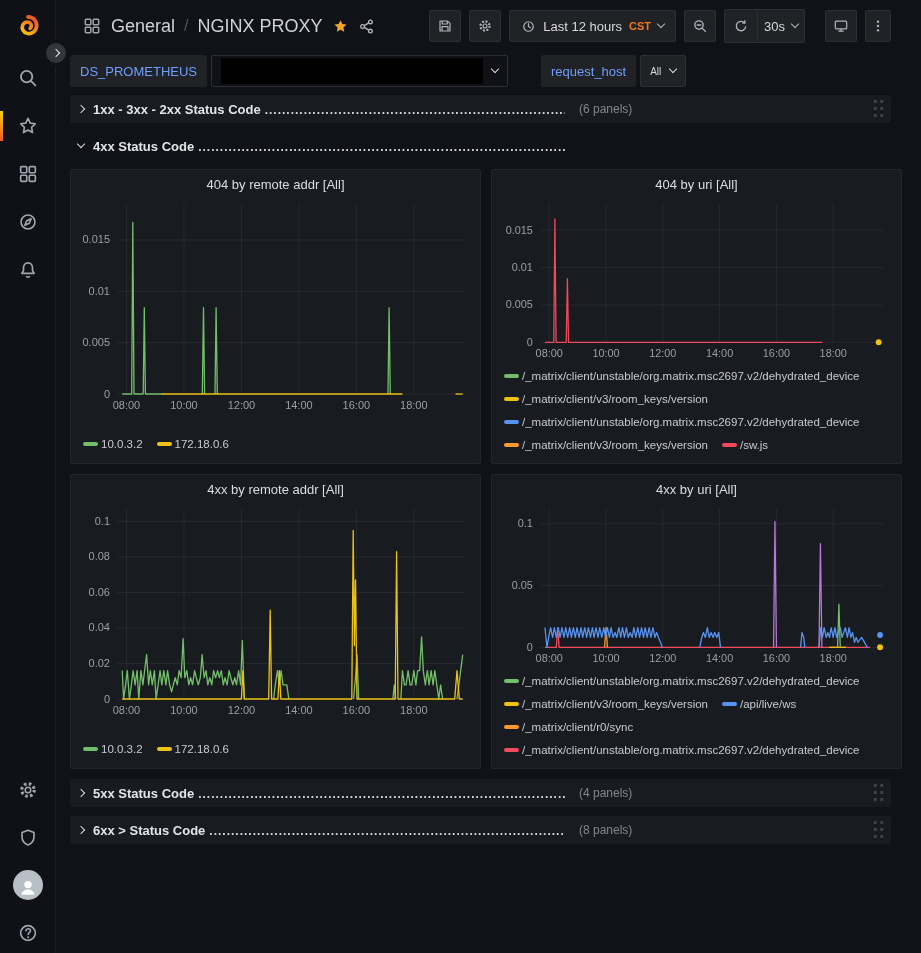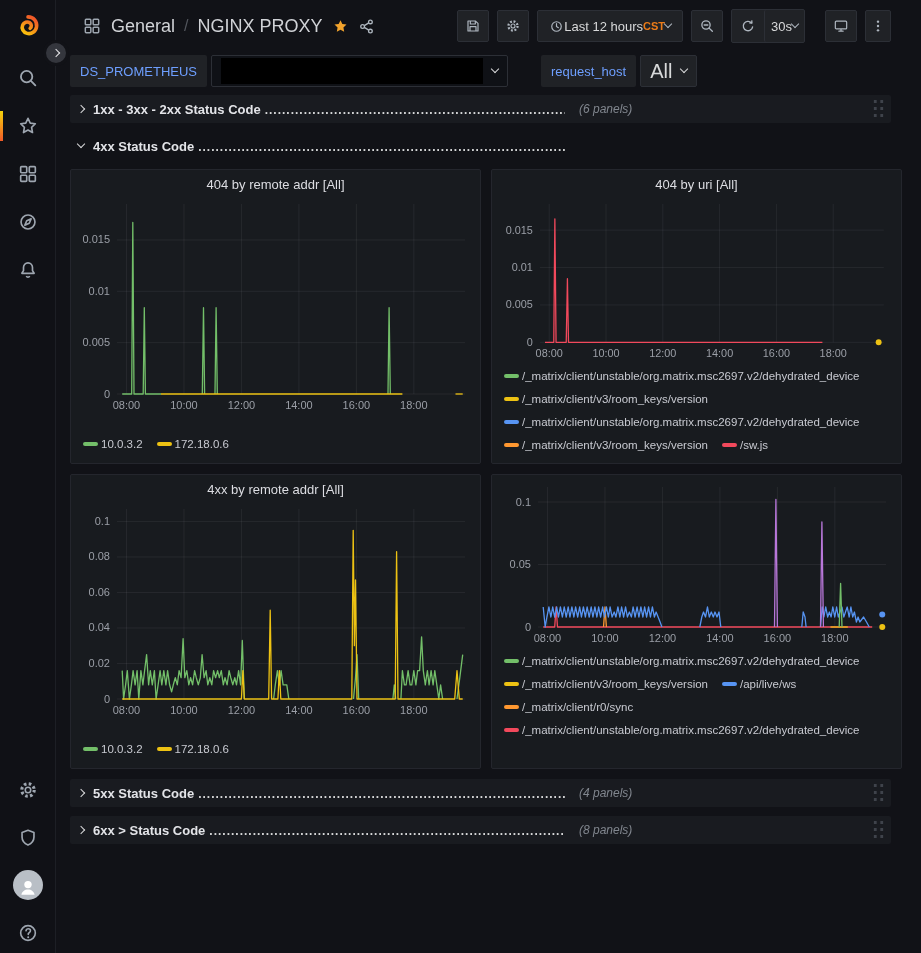--- a/index.html
+++ b/index.html
@@ -19,21 +19,21 @@
           align-items:flex-end;justify-content:center}
   
   .main{position:absolute;left:55px;top:0;right:16px;height:100%}
   .topbar{height:52px;display:flex;align-items:center;justify-content:space-between;padding:0 14px 0 27px}
   .tb-left{display:flex;align-items:center;gap:9px}
   .crumb{font-size:18px;color:#d0d2d6;cursor:pointer}
   .sep{color:#52555c;font-size:16px}
   .star{color:#f2a32c}
   .shr{color:#aeb6bf}
   .tb-right{display:flex;align-items:center;gap:8px}
-  .tbtn{height:32px;min-width:32px;display:flex;align-items:center;justify-content:center;
+  .tbtn{height:32px;min-width:32px;display:flex;align-items:center;justify-content:center;gap:7px;
         background:#202226;border:1px solid #2c2f36;border-radius:2px;color:#aeb6bf;padding:0 6px;
         font-family:inherit;cursor:pointer}
   .tbtn.wide{padding:0 11px}
   .tgroup{display:flex;align-items:stretch;background:#202226;border:1px solid #2c2f36;border-radius:2px}
   .tgroup .tbtn{border:none;background:transparent}
   .tgroup .tbtn + .tbtn{border-left:1px solid #2c2f36}
   .tr-label{font-size:13px;color:#d8d9da}
   .iv-label{font-size:13px;color:#d8d9da}
   .tz{font-size:11px;font-weight:700;color:#eb7b18}
   .mleft{margin-left:12px}
@@ -46,32 +46,32 @@
   .cv.sm{width:5px;height:5px;border-width:1.5px}
   
   .submenu{height:38px;display:flex;align-items:center;padding:0 13px 0 15px}
   .chip{height:32px;display:flex;align-items:center;padding:0 10px;background:#202226;color:#6e9fff;
         font-size:13px;font-weight:500;border-radius:2px;cursor:pointer}
   .select{height:32px;box-sizing:border-box;display:flex;align-items:center;gap:9px;
         border:1px solid #2c2f36;border-radius:2px;background:#0f1116;padding:0 9px;margin-left:4px;
         color:#d8d9da;cursor:pointer}
   .redacted{width:262px;height:26px;background:#000}
   .select.small{background:#202226;border-color:#2c2f36}
-  .selval{font-size:20px;color:#d8d9da}
+  .selval{font-size:10px;color:#d8d9da}
   .gap22{margin-left:33px}
   
   .dash{position:absolute;top:90px;left:0;right:0;bottom:0;padding:5px 14px 0 15px;overflow:hidden}
   .rowhdr{height:28px;display:flex;align-items:center;position:relative;padding-left:8px;
           margin-bottom:9px;cursor:pointer;color:#d8d9da}
   .rowhdr.collapsed{background:#191b20;border-radius:2px}
   .rowhdr .cv{color:#d8d9da}
   .rowleft{display:flex;align-items:baseline;width:472px;overflow:hidden;white-space:nowrap;margin-left:9px}
   .rowtitle{font-size:13px;font-weight:700;color:#e3e4e8}
   .leader{font-size:12px;font-weight:700;color:#d8d9da;letter-spacing:1px;margin-left:4px}
-  .count{font-size:12px;font-style:italic;color:#81868e;margin-left:14px}
+  .count{font-size:12px;color:#81868e;margin-left:14px}
   .handle{position:absolute;right:6px;top:3px;width:13px;height:22px;cursor:grab;
           background-image:radial-gradient(circle,#3f434b 1.4px,transparent 1.5px);
           background-size:6.5px 7px}
   .grid2{display:grid;grid-template-columns:411px 411px;grid-template-rows:295px 295px;gap:10px;
          margin-bottom:10px}
   .panel{background:#181b1f;border:1px solid #24262d;border-radius:2px;display:flex;
          flex-direction:column;overflow:hidden}
   .ptitle{text-align:center;font-size:13px;font-weight:400;color:#dcdde2;padding:7px 0 0;cursor:pointer}
   .chart{margin:8px 2px 0 4px}
   .grid-line{stroke:rgba(204,204,220,0.08);stroke-width:1}
@@ -498,20 +498,21 @@
                   <span>10.0.3.2</span>
                 </span>
                 <span class="litem">
                   <span class="ldash" style="background: rgb(237, 194, 19);"></span>
                   <span>172.18.0.6</span>
                 </span>
               </div>
             </div>
         </div>
         <div class="panel">
+          <div class="ptitle">4xx by uri [All]</div>
           <svg id="chart-3" class="chart" viewBox="0 0 399 164" width="399" height="164">
               <line x1="51.483071841453345" y1="4" x2="51.483071841453345" y2="144" class="grid-line"></line>
               <text x="51.483071841453345" y="159" class="tick" text-anchor="middle">08:00</text>
               <line x1="108.95623451692815" y1="4" x2="108.95623451692815" y2="144" class="grid-line"></line>
               <text x="108.95623451692815" y="159" class="tick" text-anchor="middle">10:00</text>
               <line x1="166.42939719240297" y1="4" x2="166.42939719240297" y2="144" class="grid-line"></line>
               <text x="166.42939719240297" y="159" class="tick" text-anchor="middle">12:00</text>
               <line x1="223.90255986787776" y1="4" x2="223.90255986787776" y2="144" class="grid-line"></line>
               <text x="223.90255986787776" y="159" class="tick" text-anchor="middle">14:00</text>
               <line x1="281.3757225433526" y1="4" x2="281.3757225433526" y2="144" class="grid-line"></line>

